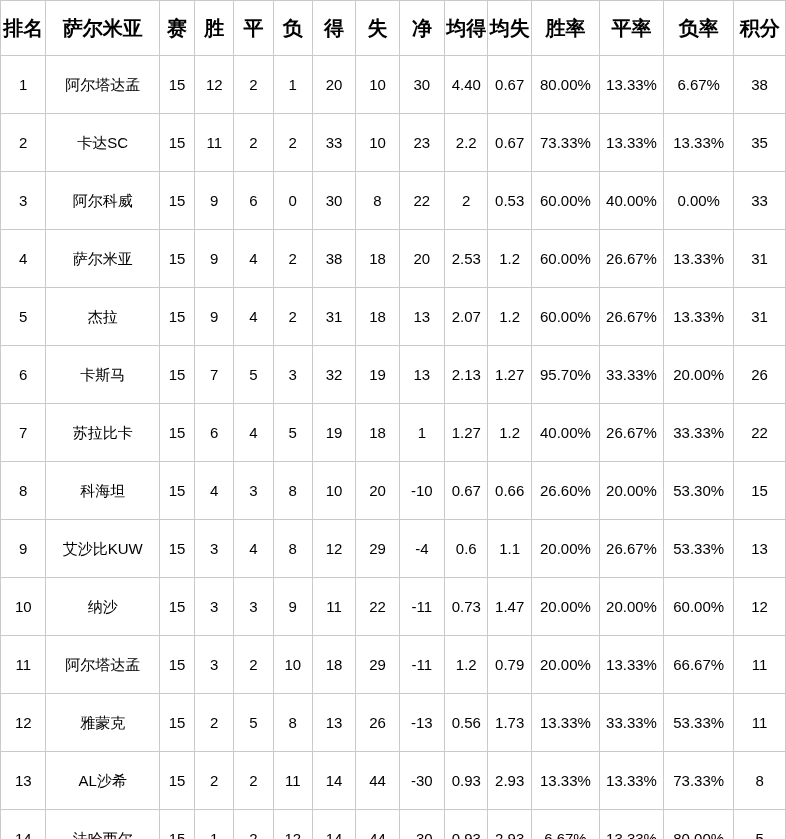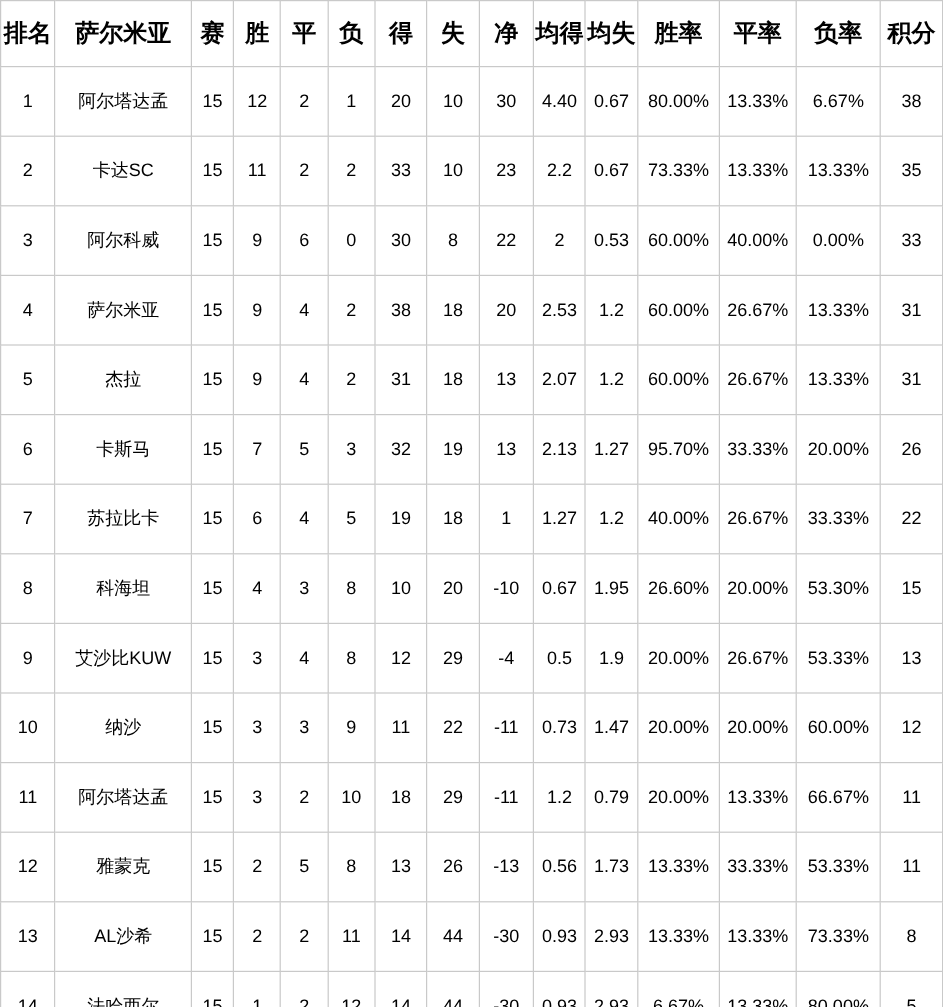--- a/index.html
+++ b/index.html
@@ -225,38 +225,38 @@
         <td>8</td>
         <td class="team-name">科海坦</td>
         <td>15</td>
         <td>4</td>
         <td>3</td>
         <td>8</td>
         <td>10</td>
         <td>20</td>
         <td>-10</td>
         <td>0.67</td>
-        <td>1.95</td>
+        <td>0.66</td>
         <td>26.60%</td>
         <td>20.00%</td>
         <td>53.30%</td>
         <td>15</td>
       </tr>
       <tr>
         <td>9</td>
         <td class="team-name">艾沙比KUW</td>
         <td>15</td>
         <td>3</td>
         <td>4</td>
         <td>8</td>
         <td>12</td>
         <td>29</td>
         <td>-4</td>
-        <td>0.5</td>
-        <td>1.9</td>
+        <td>0.6</td>
+        <td>1.1</td>
         <td>20.00%</td>
         <td>26.67%</td>
         <td>53.33%</td>
         <td>13</td>
       </tr>
       <tr>
         <td>10</td>
         <td class="team-name">纳沙</td>
         <td>15</td>
         <td>3</td>

